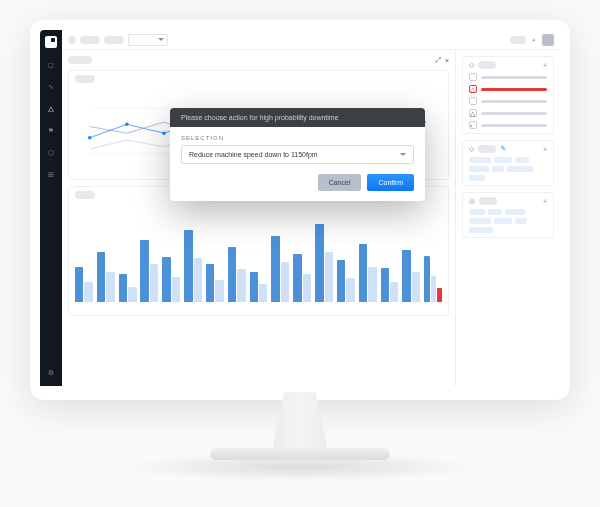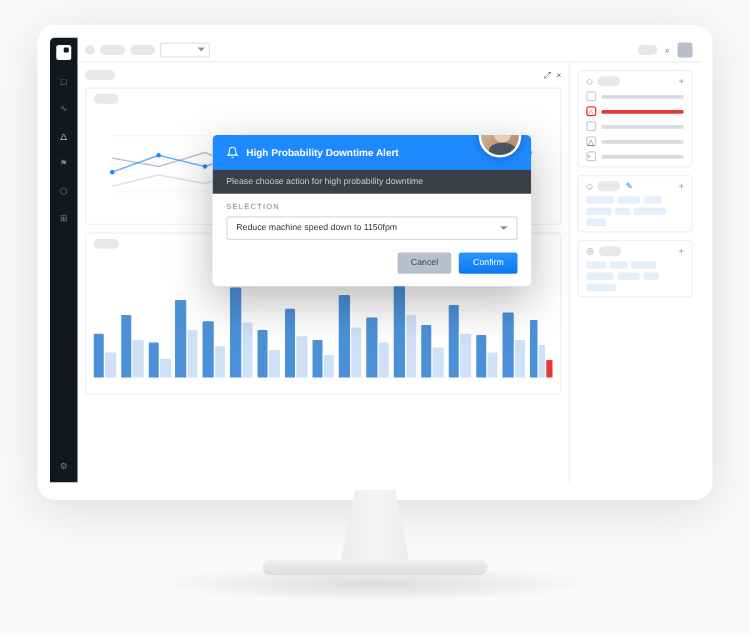--- a/index.html
+++ b/index.html
@@ -289,30 +289,20 @@
                 <div class="tag" style="width:24px"></div>
             </div>
           </div>
         </div>
       </div>
     </div>
   </div>
 </div>
 
 <div class="modal">
-  <div class="modal-head">
-    <span>
-      <svg class="icon" viewBox="0 0 24 24" fill="none" stroke="#fff" stroke-width="2">
-          <path d="M18 8a6 6 0 0 0-12 0c0 7-3 9-3 9h18s-3-2-3-9"></path>
-          <path d="M13.7 21a2 2 0 0 1-3.4 0"></path>
-        </svg>
-    </span>
-    <span>High Probability Downtime Alert</span>
-    <div class="avatar"></div>
-  </div>
   <div class="modal-sub">Please choose action for high probability downtime</div>
   <div class="modal-body">
     <div class="label">SELECTION</div>
     <div class="select">
       <span>Reduce machine speed down to 1150fpm</span>
       <span class="chev"></span>
     </div>
     <div class="modal-actions">
       <button class="btn btn-cancel">Cancel</button>
       <button class="btn btn-confirm">Confirm</button>

